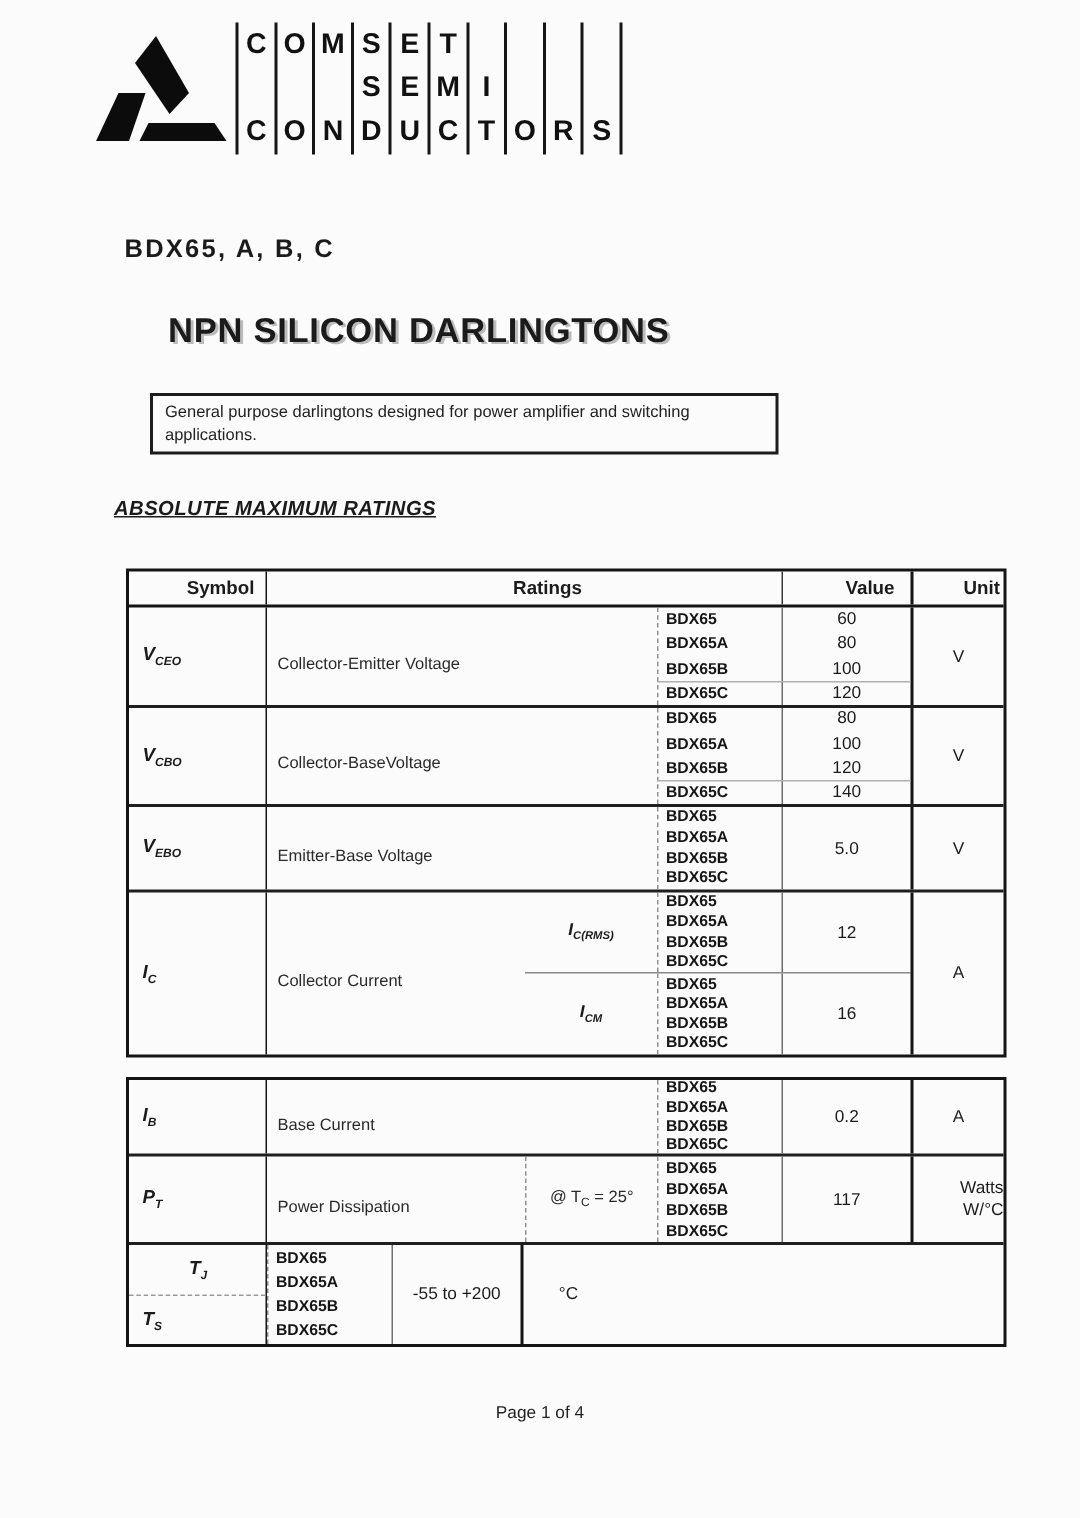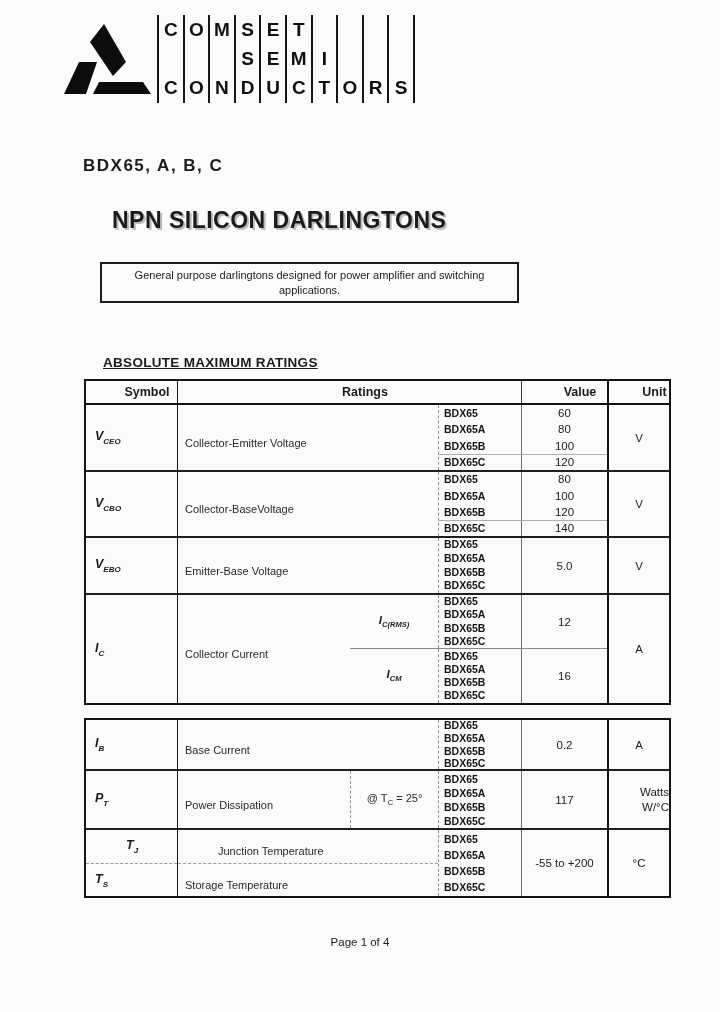--- a/index.html
+++ b/index.html
@@ -27,25 +27,24 @@
   .part-title{left:83px;top:156px;font-size:17px;font-weight:700;letter-spacing:1.5px;}
   .main-title{
     left:112px;top:207px;font-size:23px;font-weight:700;letter-spacing:.5px;
     text-shadow:2px 1.5px 0 #bcbcbc;
   }
   .desc-box{
     left:100px;top:262px;width:419px;height:41px;
     border:2px solid #1c1c1c;box-sizing:border-box;
     padding:4px 8px;font-size:11px;line-height:1.4;color:#222;
     background:#fbfbfb;
-    text-align:center;
   }
   .section-heading{
-    left:103px;top:331px;font-size:13.5px;font-weight:700;
-    text-decoration:underline;letter-spacing:.3px;margin-top:24px;
+    left:76px;top:331px;font-size:13.5px;font-weight:700;font-style:italic;
+    text-decoration:underline;letter-spacing:.3px;
   }
 
   
   .dtable{
     border:2px solid #141414;box-sizing:border-box;background:#fbfbfb;
     display:flex;flex-direction:column;
   }
   .t1{left:84px;top:379px;width:587px;height:326px;}
   .t2{left:84px;top:718px;width:587px;height:180px;}
   .row{display:flex;position:relative;box-sizing:border-box;border-bottom:2px solid #1f1f1f;}
@@ -347,28 +346,20 @@
 
   <div class="row r-tjts">
     <div class="splitcol symcol">
       <div class="half topd">
         <span class="symtxt"><span>T</span><sub>J</sub></span>
       </div>
       <div class="half">
         <span class="symtxt"><span>T</span><sub>S</sub></span>
       </div>
     </div>
-    <div class="splitcol desccol">
-      <div class="half topd">
-        <span class="desctxt">Junction Temperature</span>
-      </div>
-      <div class="half">
-        <span class="desctxt">Storage Temperature</span>
-      </div>
-    </div>
     <div class="cell models lh160">
         <div>BDX65</div>
         <div>BDX65A</div>
         <div>BDX65B</div>
         <div>BDX65C</div>
       </div>
     <div class="cell vals">
         <span>-55 to +200</span>
       </div>
     <div class="cell unit">

